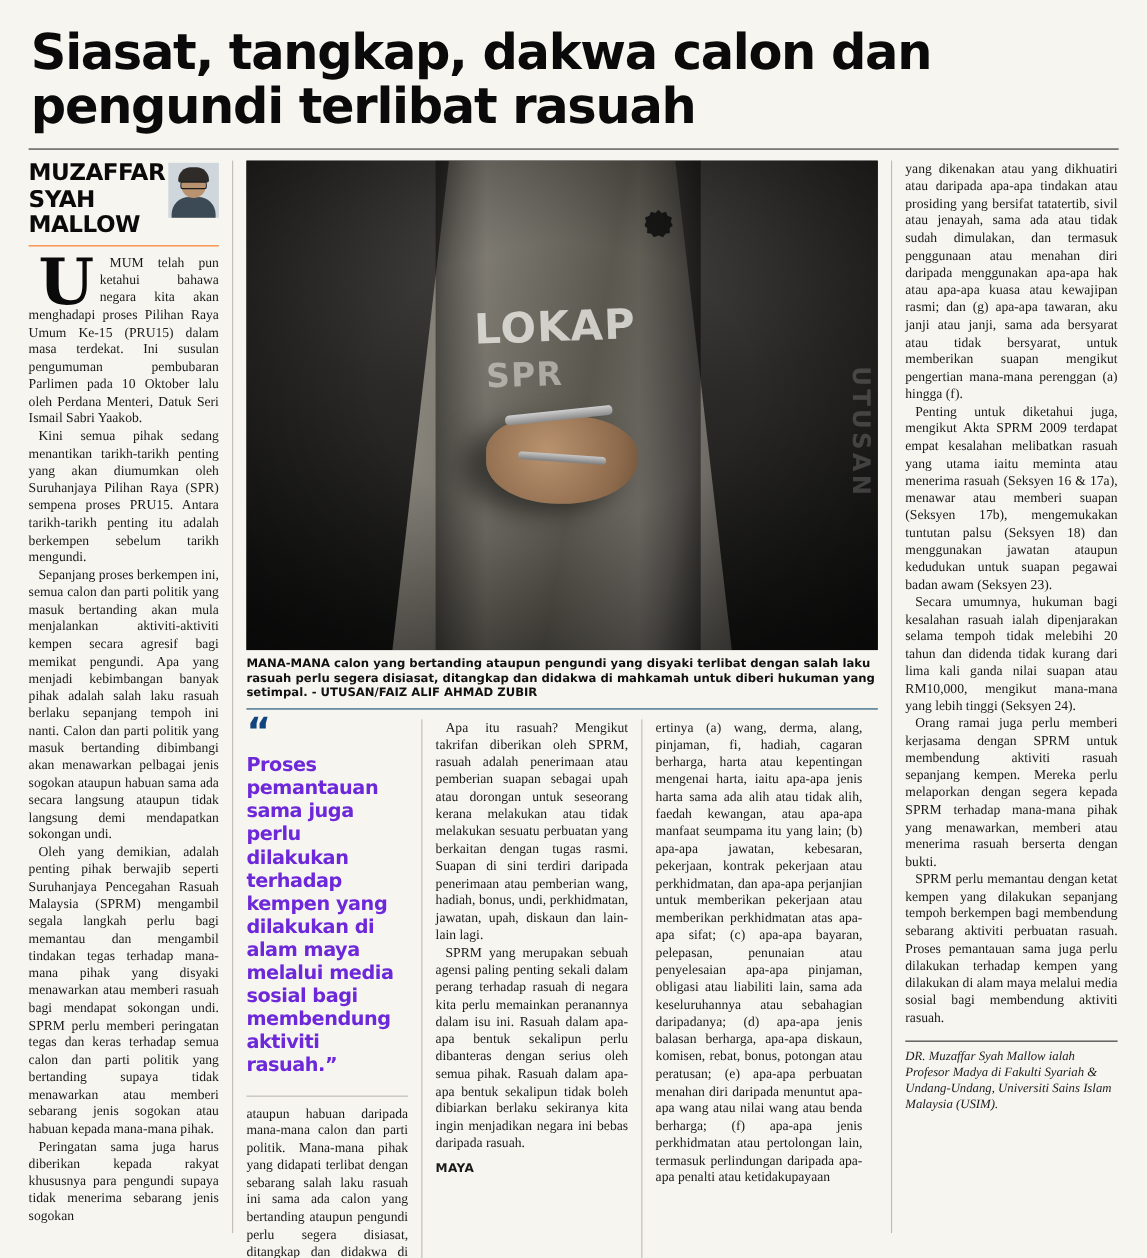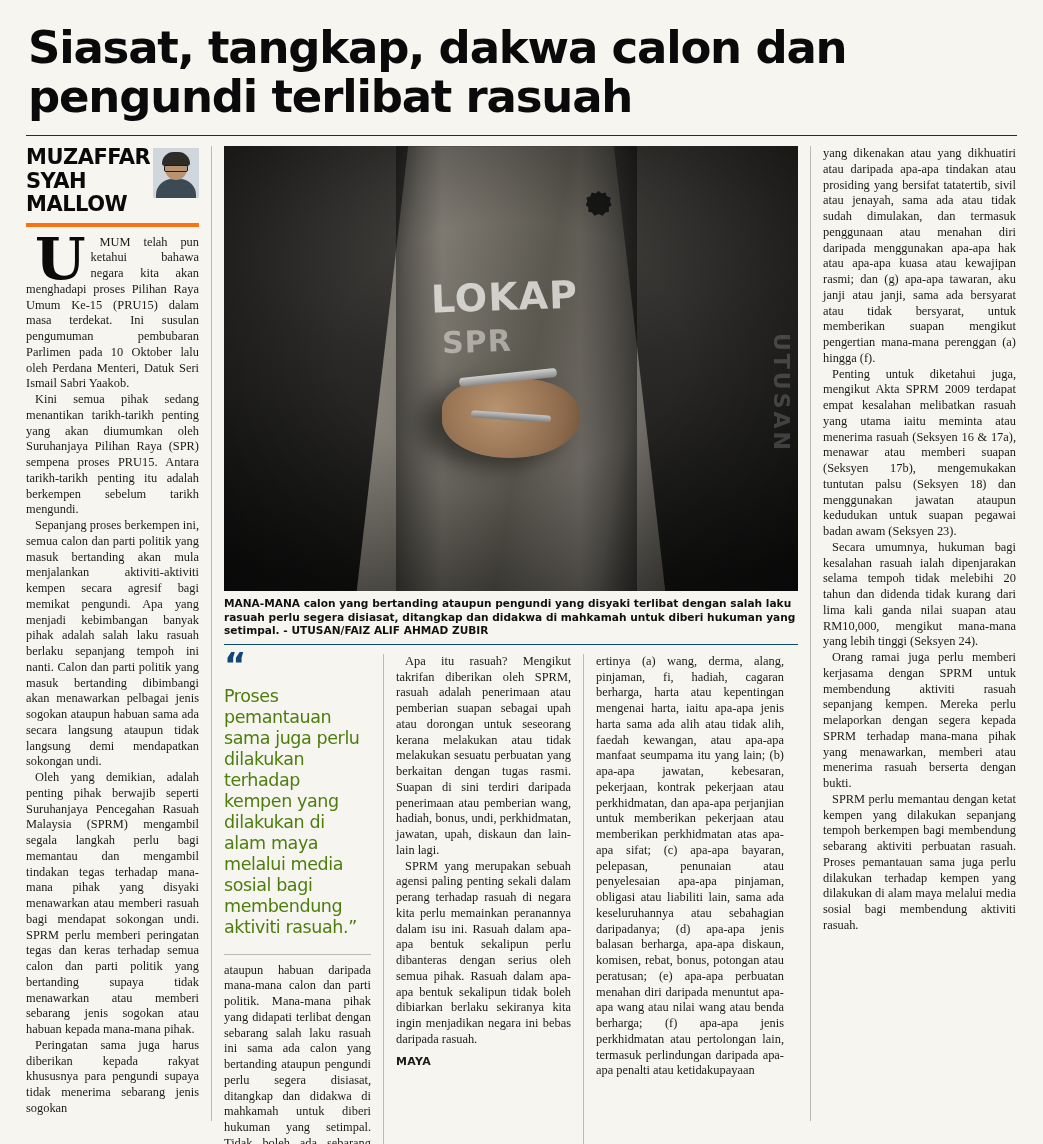--- a/index.html
+++ b/index.html
@@ -43,21 +43,21 @@
   }
   .col-left  { width: 185px; padding-right: 12px; position: relative; }
   .col-mid   { width: 600px; padding: 0 12px; position: relative;
                border-left: 1px solid #bdbab3; border-right: 1px solid #bdbab3; }
   .col-right { width: 205px; padding-left: 12px; position: relative; }
 
   
   .byline-wrap {
     display: flex;
     align-items: flex-start;
-    border-bottom: 4px solid #f97316;
+    border-bottom: 1px solid #f97316;
     padding-bottom: 6px;
     margin-bottom: 8px;
   }
   .byline-name {
     font-family: "DejaVu Sans", sans-serif;
     font-weight: bold;
     font-size: 21px;
     line-height: 1.12;
     letter-spacing: -0.5px;
     color: #0a0a0a;
@@ -219,24 +219,24 @@
     font-family: "DejaVu Sans", sans-serif;
     font-weight: bold;
     font-size: 34px;
     line-height: 0.7;
     color: #12457e;
     letter-spacing: -2px;
     margin-bottom: 8px;
   }
   .quote-text {
     font-family: "DejaVu Sans", sans-serif;
-    font-weight: normal;
+    font-weight: bold;
     font-size: 17.5px;
     line-height: 1.2;
-    color: #4d7c0f;
+    color: #6d28d9;
     letter-spacing: -0.4px;
   }
   .quote-after {
     margin-top: 16px;
     border-top: 1px solid #bdbab3;
     padding-top: 8px;
   }
   .subhead {
     font-family: "DejaVu Sans", sans-serif;
     font-weight: bold;
@@ -330,16 +330,17 @@
     </div>
 
     <div class="col-right">
       <div class="txt">
         <p class="noind">yang dikenakan atau yang dikhuatiri atau daripada apa-apa tindakan atau prosiding yang bersifat tatatertib, sivil atau jenayah, sama ada atau tidak sudah dimulakan, dan termasuk penggunaan atau menahan diri daripada menggunakan apa-apa hak atau apa-apa kuasa atau kewajipan rasmi; dan (g) apa-apa tawaran, aku janji atau janji, sama ada bersyarat atau tidak bersyarat, untuk memberikan suapan mengikut pengertian mana-mana perenggan (a) hingga (f).</p>
         <p>Penting untuk diketahui juga, mengikut Akta SPRM 2009 terdapat empat kesalahan melibatkan rasuah yang utama iaitu meminta atau menerima rasuah (Seksyen 16 &amp; 17a), menawar atau memberi suapan (Seksyen 17b), mengemukakan tuntutan palsu (Seksyen 18) dan menggunakan jawatan ataupun kedudukan untuk suapan pegawai badan awam (Seksyen 23).</p>
         <p>Secara umumnya, hukuman bagi kesalahan rasuah ialah dipenjarakan selama tempoh tidak melebihi 20 tahun dan didenda tidak kurang dari lima kali ganda nilai suapan atau RM10,000, mengikut mana-mana yang lebih tinggi (Seksyen 24).</p>
         <p>Orang ramai juga perlu memberi kerjasama dengan SPRM untuk membendung aktiviti rasuah sepanjang kempen. Mereka perlu melaporkan dengan segera kepada SPRM terhadap mana-mana pihak yang menawarkan, memberi atau menerima rasuah berserta dengan bukti.</p>
         <p>SPRM perlu memantau dengan ketat kempen yang dilakukan sepanjang tempoh berkempen bagi membendung sebarang aktiviti perbuatan rasuah. Proses pemantauan sama juga perlu dilakukan terhadap kempen yang dilakukan di alam maya melalui media sosial bagi membendung aktiviti rasuah.</p>
       </div>
+      <div class="bio">DR. Muzaffar Syah Mallow ialah Profesor Madya di Fakulti Syariah &amp; Undang-Undang, Universiti Sains Islam Malaysia (USIM).</div>
     </div>
 
   </div>
 </div>
 
 </body></html>

